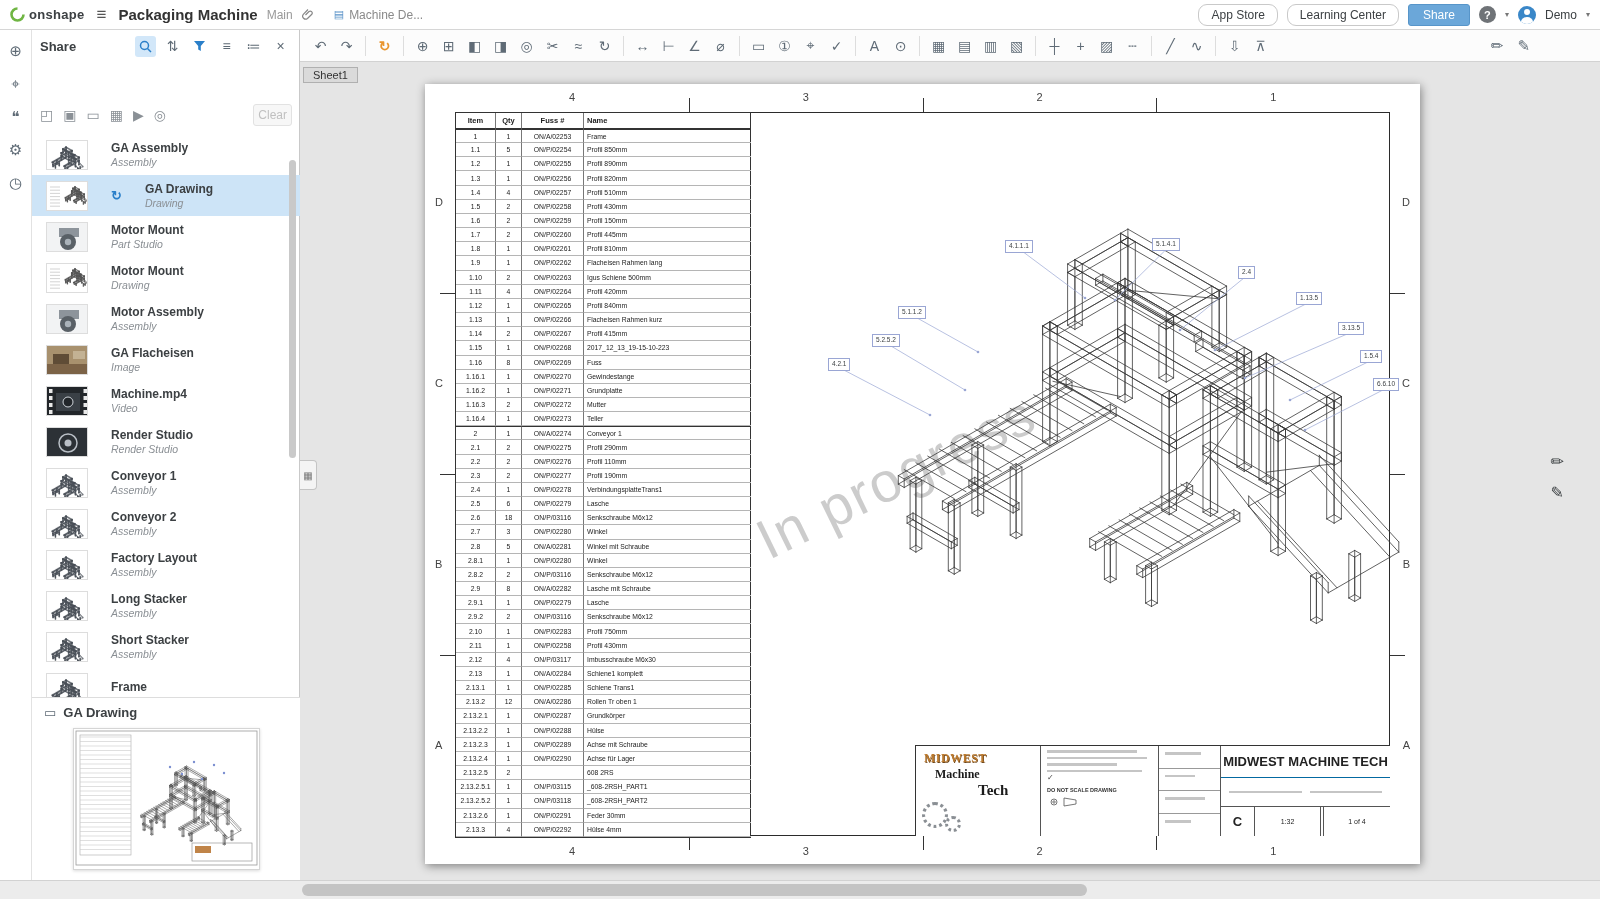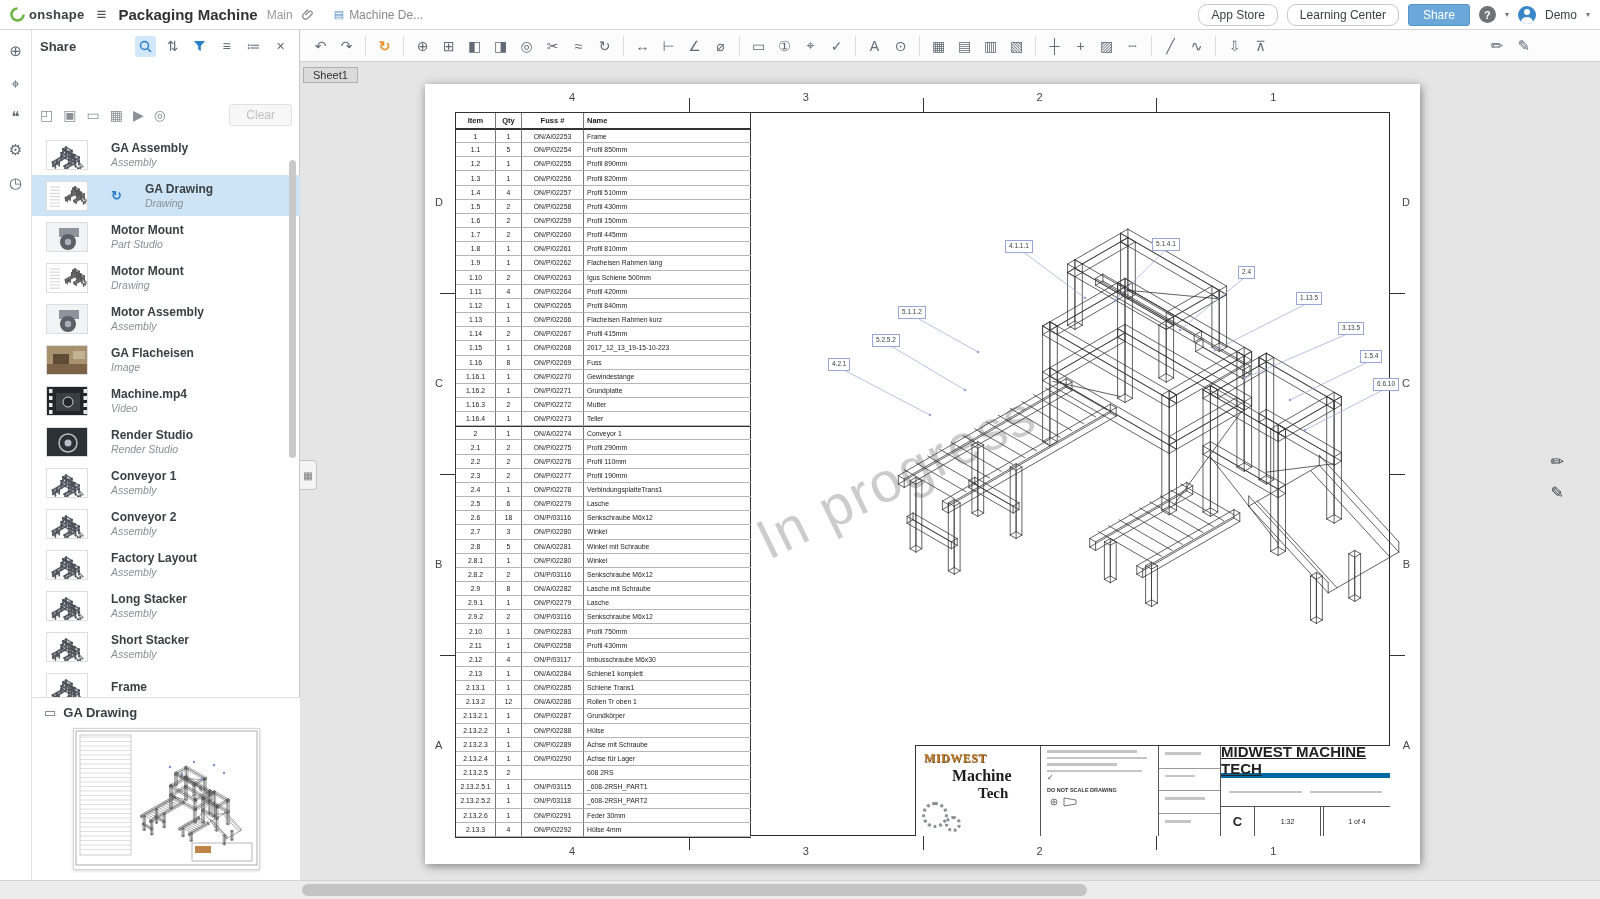--- a/index.html
+++ b/index.html
@@ -33,21 +33,21 @@
 #tp-header{height:32px;display:flex;align-items:center;padding:0 8px;gap:6px;}
 .tp-title{font-size:13px;font-weight:bold;color:#3c4043;margin-right:4px;}
 .tp-icons{margin-left:auto;display:flex;align-items:center;gap:6px;}
 .tpi{font-size:14px;color:#5f6b76;cursor:pointer;display:flex;align-items:center;justify-content:center;width:21px;height:21px;border-radius:3px;}
 .tpi.active{background:#d2e7f9;}
 #tp-search{position:absolute;left:8px;top:38px;width:252px;height:24px;border:1px solid #ccc;border-radius:3px;font-size:12px;padding:0 8px;color:#333;background:#fff;}
 #tp-search::placeholder{color:#aaa;}
 #tp-filters{position:absolute;left:8px;top:70px;width:252px;height:30px;display:flex;align-items:center;}
 #filter-icons{display:flex;gap:10px;align-items:center;}
 .fic{font-size:14px;color:#8a9096;cursor:pointer;}
-#tp-clear{margin-left:auto;height:22px;padding:0 16px;border:1px solid #e2e2e2;border-radius:3px;background:#f7f7f7;color:#c0c0c0;font-size:12px;}
+#tp-clear{margin-left:auto;height:22px;padding:0 4px;border:1px solid #e2e2e2;border-radius:3px;background:#f7f7f7;color:#c0c0c0;font-size:12px;}
 #tab-list{position:absolute;left:0;top:104px;width:268px;height:563px;overflow:hidden;}
 .tab-item{height:41px;display:flex;align-items:center;padding-left:14px;gap:23px;cursor:pointer;}
 .tab-item.sel{background:#cde4f7;}
 .thumb{width:42px;height:30px;border:1px solid #ddd;background:#fff;flex:none;overflow:hidden;}
 .openic{color:#2a7fc9;font-size:13px;font-weight:bold;}
 .ttext{min-width:0;}
 .tname{font-size:12px;font-weight:bold;color:#3c4043;white-space:nowrap;}
 .ttype{font-size:10.5px;font-style:italic;color:#8a8f94;margin-top:1px;}
 .tp-scroll{position:absolute;right:3px;top:130px;width:7px;height:298px;background:#c9c9c9;border-radius:4px;z-index:5;cursor:pointer;}
 #tp-preview{position:absolute;left:0;top:667px;width:268px;height:183px;border-top:1px solid #ddd;background:#fff;}
@@ -90,31 +90,31 @@
 .balloon{position:absolute;font-size:6.5px;line-height:1;padding:2px 3px;border:1px solid #9aa6d4;background:rgba(255,255,255,.96);color:#3c4043;z-index:6;cursor:pointer;}
 
 
 #tblock{position:absolute;left:490px;top:661px;width:475px;height:91px;border-top:1.2px solid #333;border-left:1.2px solid #333;background:#fff;display:flex;z-index:5;}
 .tbc{border-right:1px solid #555;height:100%;position:relative;}
 .tb-logo{width:125px;}
 .tb-mid{width:118px;}
 .tb-sm{width:62px;}
 .tb-rightc{flex:1;border-right:none;display:flex;flex-direction:column;}
 .lg1{font-family:"Liberation Serif",serif;font-size:12px;font-weight:bold;color:#bc7a2e;letter-spacing:.5px;text-shadow:.7px .7px 0 #6e4518;margin:5px 0 0 8px;}
-.lg2{font-family:"Liberation Serif",serif;font-size:16px;font-weight:bold;color:#1b1b1b;margin:1px 0 0 36px;}
+.lg2{font-family:"Liberation Serif",serif;font-size:12px;font-weight:bold;color:#1b1b1b;margin:1px 0 0 19px;}
 .lg3{font-family:"Liberation Serif",serif;font-size:15px;font-weight:bold;color:#1b1b1b;margin:0 0 0 62px;}
 .gear{position:absolute;border-radius:50%;border:3px dotted #8a8f94;}
 .g1{width:26px;height:26px;left:6px;bottom:8px;}
 .g2{width:16px;height:16px;left:29px;bottom:4px;}
 .bar{height:2.5px;background:#c5c5c5;margin:4px 6px 0;}
 .dns{font-size:5.5px;font-weight:bold;color:#333;margin:5px 6px 0;}
 .tb-check{font-size:8px;color:#444;margin:1px 6px 0;}
 .tb-sm .srow{height:22.7px;border-bottom:1px solid #999;padding-top:2px;}
 .tb-sm .srow:last-child{border-bottom:none;}
-.tb-company{height:32px;display:flex;align-items:center;justify-content:center;font-size:15px;font-weight:bold;color:#222;border-bottom:5px solid #0369a1;text-decoration:underline;}
+.tb-company{height:32px;display:flex;align-items:center;justify-content:center;font-size:13px;font-weight:bold;color:#222;border-bottom:1px solid #0369a1;}
 .tb-mid2{height:29px;border-bottom:1px solid #555;display:flex;align-items:center;gap:8px;padding:0 8px;}
 .tb-mid2 .bar{flex:1;margin:0;}
 .tb-bottom{flex:1;display:flex;align-items:stretch;}
 .tb-size{width:34px;display:flex;align-items:center;justify-content:center;font-size:13px;font-weight:bold;color:#222;border-right:1px solid #555;}
 .tb-scale{width:66px;display:flex;align-items:center;justify-content:center;font-size:7px;color:#222;border-right:1px solid #555;}
 .tb-fill{flex:1;border-right:1px solid #555;}
 .tb-sheet{width:66px;display:flex;align-items:center;justify-content:center;font-size:7px;color:#222;}
 
 
 #panel-toggle{position:absolute;left:0;top:398px;width:17px;height:30px;background:#f4f4f4;border:1px solid #c4c4c4;border-left:none;border-radius:0 4px 4px 0;display:flex;align-items:center;justify-content:center;font-size:10px;color:#777;cursor:pointer;z-index:6;}

